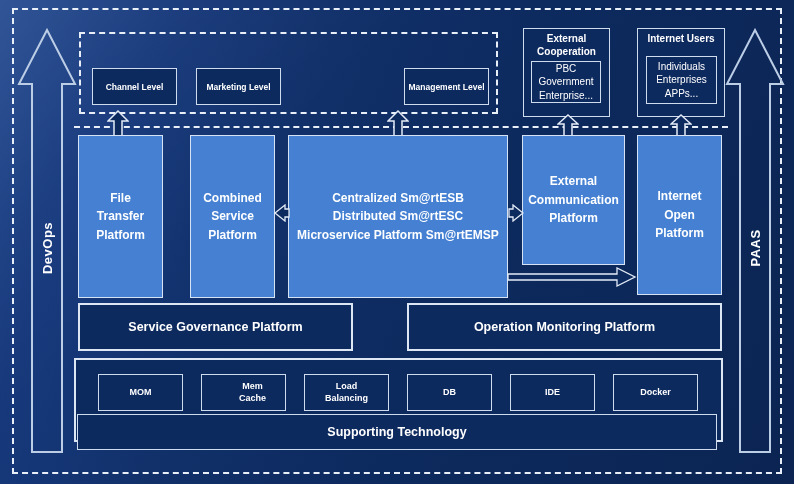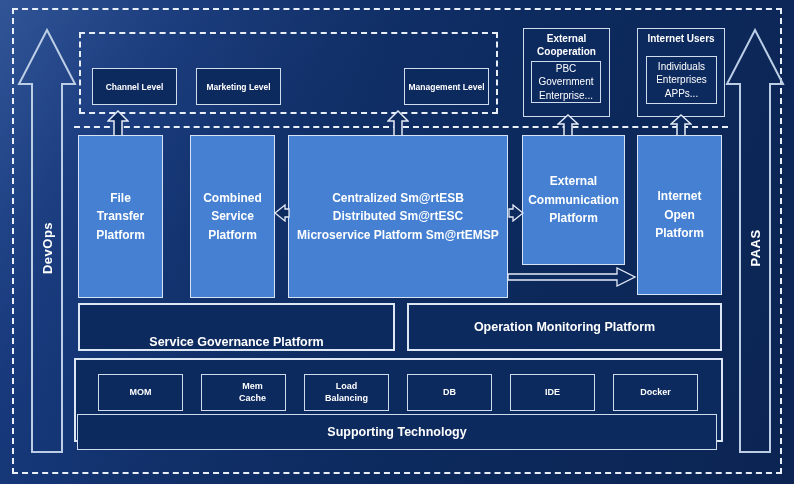--- a/index.html
+++ b/index.html
@@ -108,21 +108,21 @@
     <polygon points="1,9 11,1 11,5 15,5 15,13 11,13 11,17" fill="#0d2a5f" stroke="#e3ebf7" stroke-width="1.3"></polygon>
   </svg>
   <svg class="abs" style="left:508px;top:204px;" width="16" height="18" viewBox="0 0 16 18">
     <polygon points="15,9 5,1 5,5 1,5 1,13 5,13 5,17" fill="#0d2a5f" stroke="#e3ebf7" stroke-width="1.3"></polygon>
   </svg>
 
   <svg class="abs" style="left:507px;top:267px;" width="130" height="20" viewBox="0 0 130 20">
     <polygon points="1,7 110,7 110,1 128,10 110,19 110,13 1,13" fill="#0d2a5f" stroke="#e3ebf7" stroke-width="1.3"></polygon>
   </svg>
 
-  <div class="abs dark lbl big" style="left:78px;top:303px;width:317px;height:48px;align-items:flex-end;">
+  <div class="abs dark lbl big" style="left:78px;top:303px;width:275px;height:48px;">
     <span>Service Governance Platform</span>
   </div>
   <div class="abs dark lbl big" style="left:407px;top:303px;width:315px;height:48px;">
     <span>Operation Monitoring Platform</span>
   </div>
 
   <div class="abs dark" style="left:74px;top:358px;width:649px;height:84px;"></div>
 
   <div class="abs dark-thin lbl tech pre" style="left:98px;top:374px;width:85px;height:37px;">MOM</div>
   <div class="abs dark-thin lbl tech pre" style="left:201px;top:374px;width:85px;height:37px;padding-left:18px;">Mem

